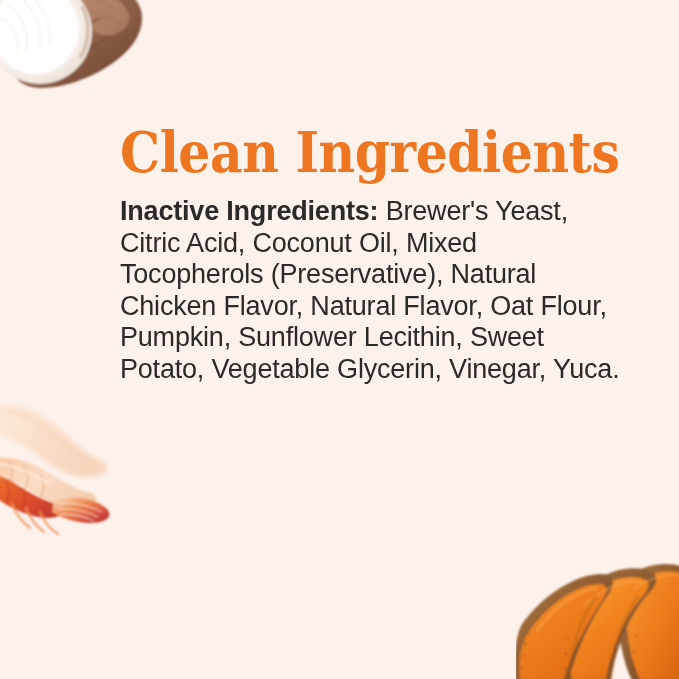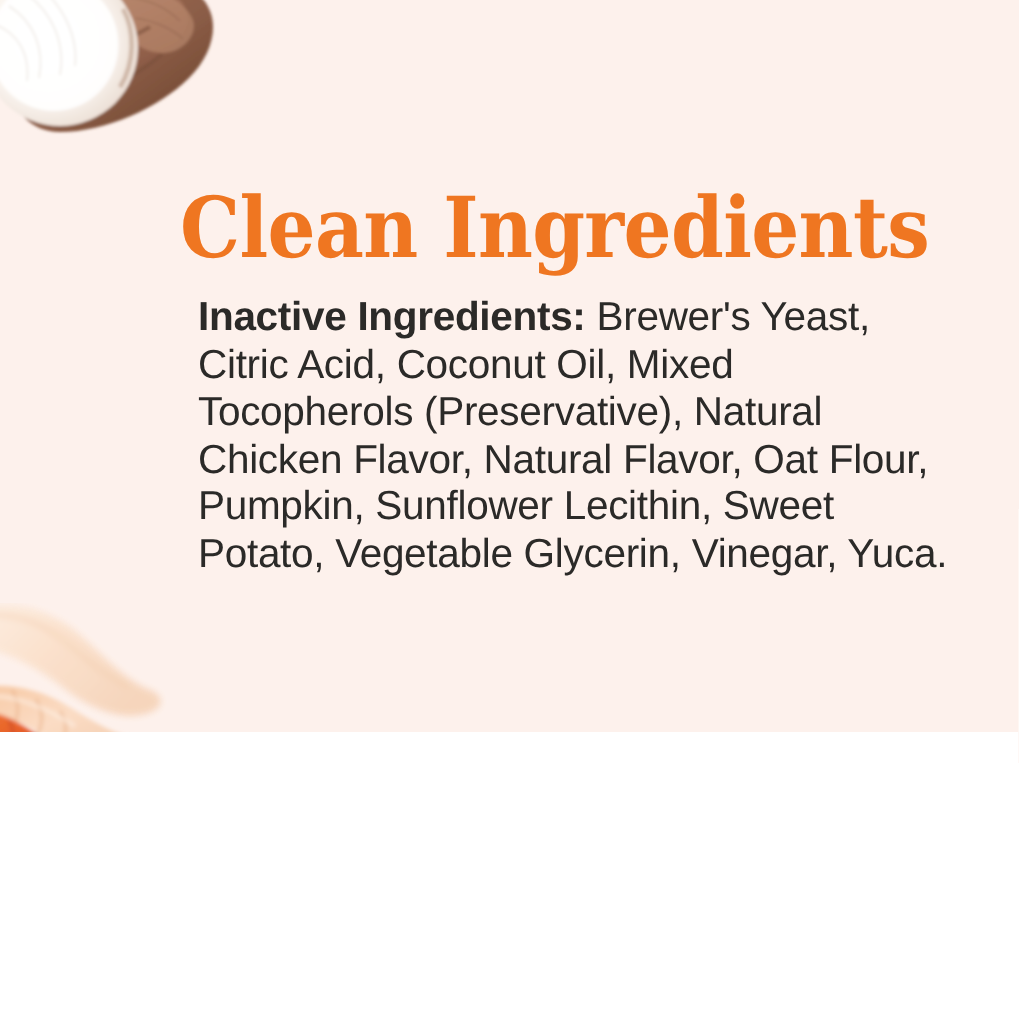--- a/index.html
+++ b/index.html
@@ -9,21 +9,21 @@
   body {
     width: 679px;
     height: 679px;
     overflow: hidden;
     font-family: "Liberation Sans", sans-serif;
   }
 
   #canvas {
     position: relative;
     width: 679px;
-    height: 488px;
+    height: 679px;
     background: #fdf1ec;
     overflow: hidden;
     text-decoration: underline;
   }
 
   
   .content {
     position: absolute;
     left: 120px;
     top: 124px;
@@ -38,21 +38,21 @@
     color: #ef7621;
     letter-spacing: -0.5px;
     transform: scaleX(0.90);
     transform-origin: left center;
     white-space: nowrap;
     margin: 0;
     padding: 0;
   }
 
   .ingredients {
-    margin: 12px;
+    margin: 0;
     padding: 0;
     margin-top: 16px;
     font-family: "Liberation Sans", sans-serif;
     font-size: 27px;
     line-height: 31.5px;
     color: #2b2a28;
     width: 500px;
     letter-spacing: -0.2px;
   }
 

